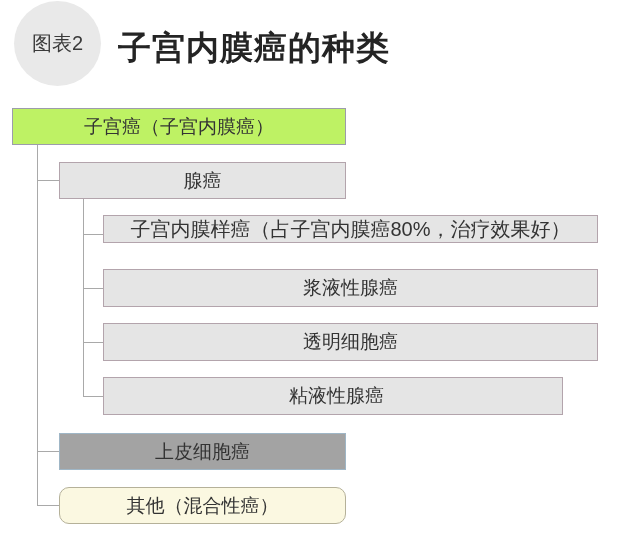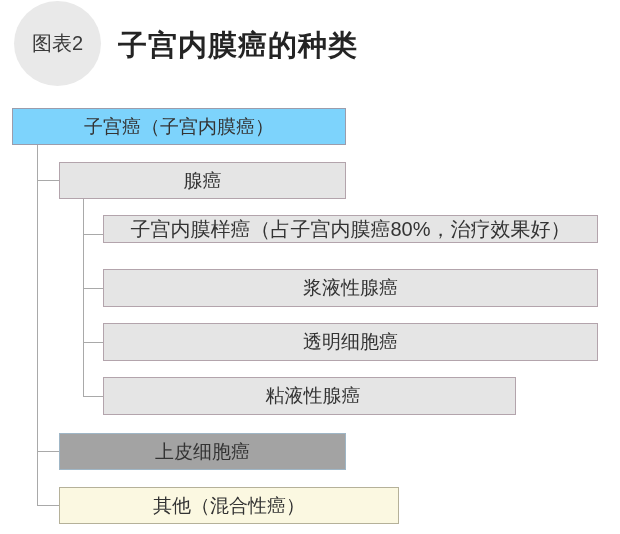--- a/index.html
+++ b/index.html
@@ -21,49 +21,49 @@
     width: 87px; height: 85px;
     border-radius: 50%;
     background: #e9e9e9;
     display: flex; align-items: center; justify-content: center;
     font-size: 20px;
     color: #3a3a3a;
   }
   .title {
     position: absolute;
     left: 118px; top: 26px;
-    font-size: 29px;
+    font-size: 33px;
     font-weight: bold;
     color: #242424;
     letter-spacing: 1px;
     white-space: nowrap;
   }
 
   
   .node {
     position: absolute;
     display: flex; align-items: center; justify-content: center;
     font-size: 19px;
     color: #333333;
     white-space: nowrap;
     border: 1px solid;
   }
-  .node-root   { background: #7dd3fc; border-color: #9c9cab; }
+  .node-root   { background: #bef264; border-color: #9c9cab; }
   .node-pink   { background: #e5e5e5; border-color: #b3a4ac; }
   .node-blue   { background: #a3a3a3; border-color: #9fb6c6; }
   .node-yellow { background: #fbf8e1; border-color: #b5b199; }
 
   #n-root  { left: 12px;  top: 108px; width: 334px; height: 37px; }
   #n-aden  { left: 59px;  top: 162px; width: 287px; height: 37px; }
   #n-sub1  { left: 103px; top: 215px; width: 495px; height: 28px; font-size: 20px; }
   #n-sub2  { left: 103px; top: 269px; width: 495px; height: 38px; }
   #n-sub3  { left: 103px; top: 323px; width: 495px; height: 38px; }
-  #n-sub4  { left: 103px; top: 377px; width: 413px; height: 38px; padding-left: 7px; }
+  #n-sub4  { left: 103px; top: 377px; width: 460px; height: 38px; padding-left: 7px; }
   #n-epit  { left: 59px;  top: 433px; width: 287px; height: 37px; }
-  #n-other { left: 59px;  top: 487px; width: 340px; height: 37px; }
+  #n-other { left: 59px;  top: 487px; width: 287px; height: 37px; border-radius: 10px; }
 
   
   .vline, .hline { position: absolute; background: #a9a9a9; }
   .vline { width: 1px; }
   .hline { height: 1px; }
 
   #vA       { left: 37px; top: 145px; height: 361px; }
   #hA-aden  { left: 37px; top: 180px; width: 22px; }
   #hA-epit  { left: 37px; top: 451px; width: 22px; }
   #hA-other { left: 37px; top: 505px; width: 22px; }

